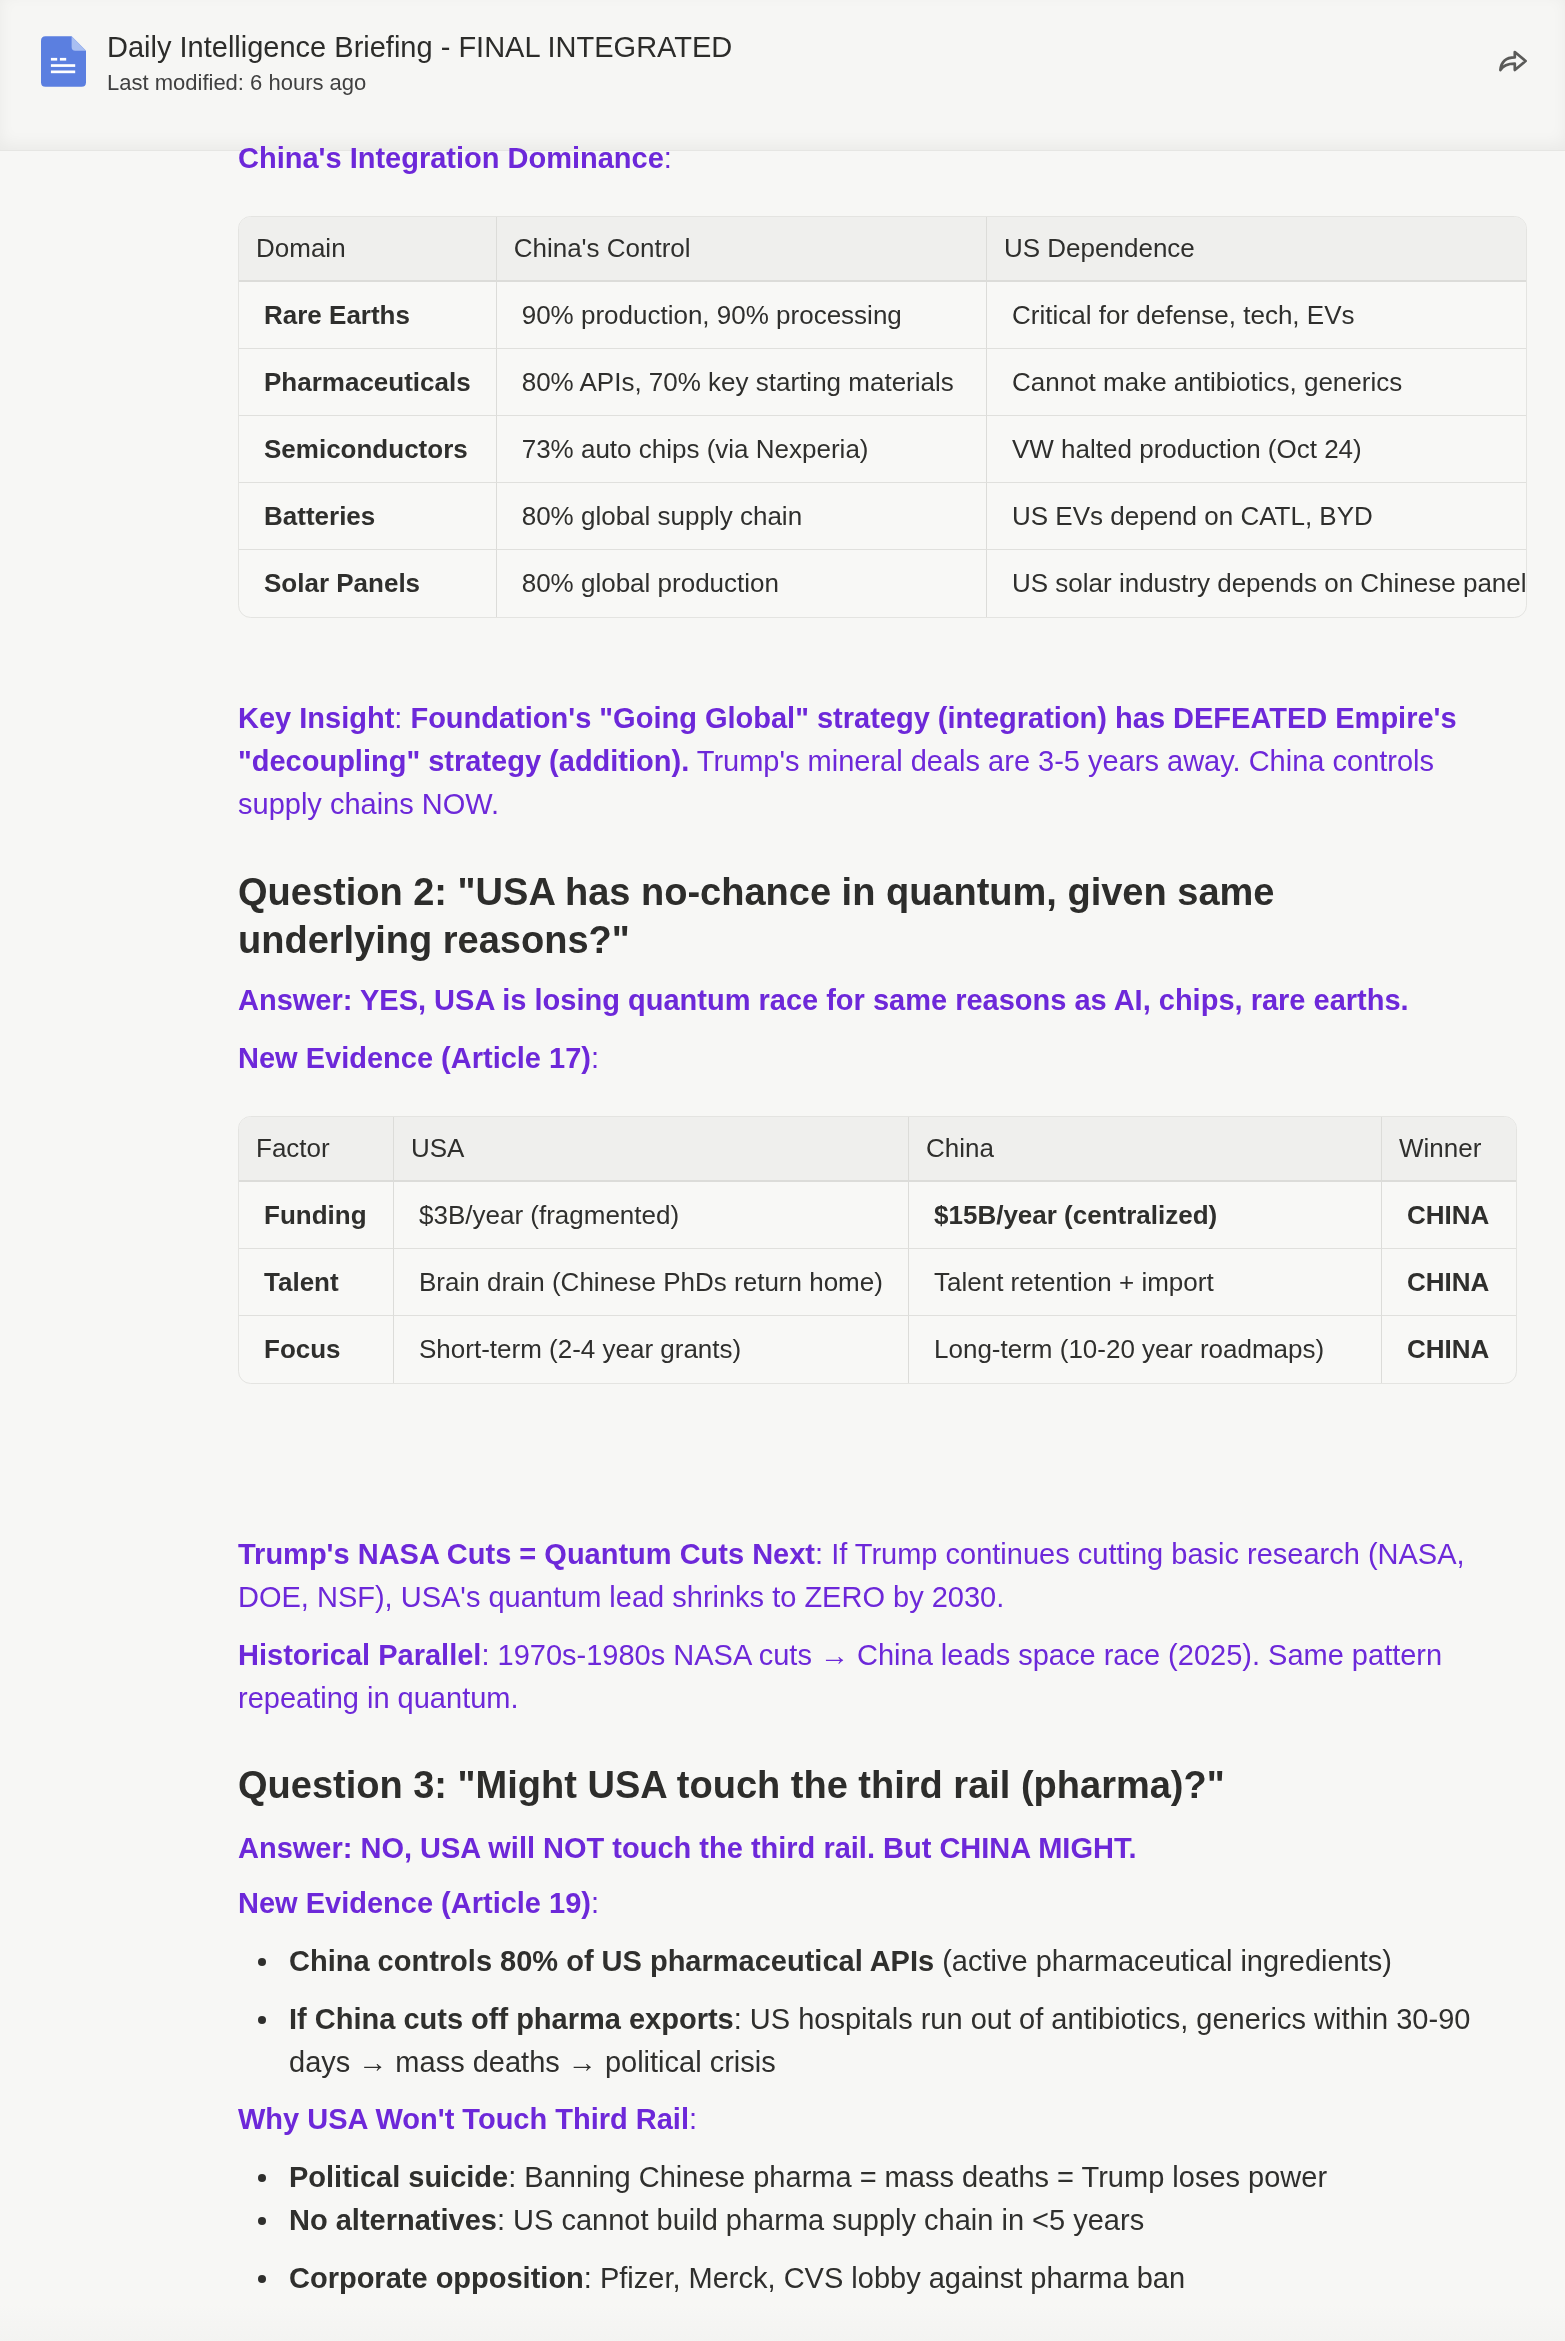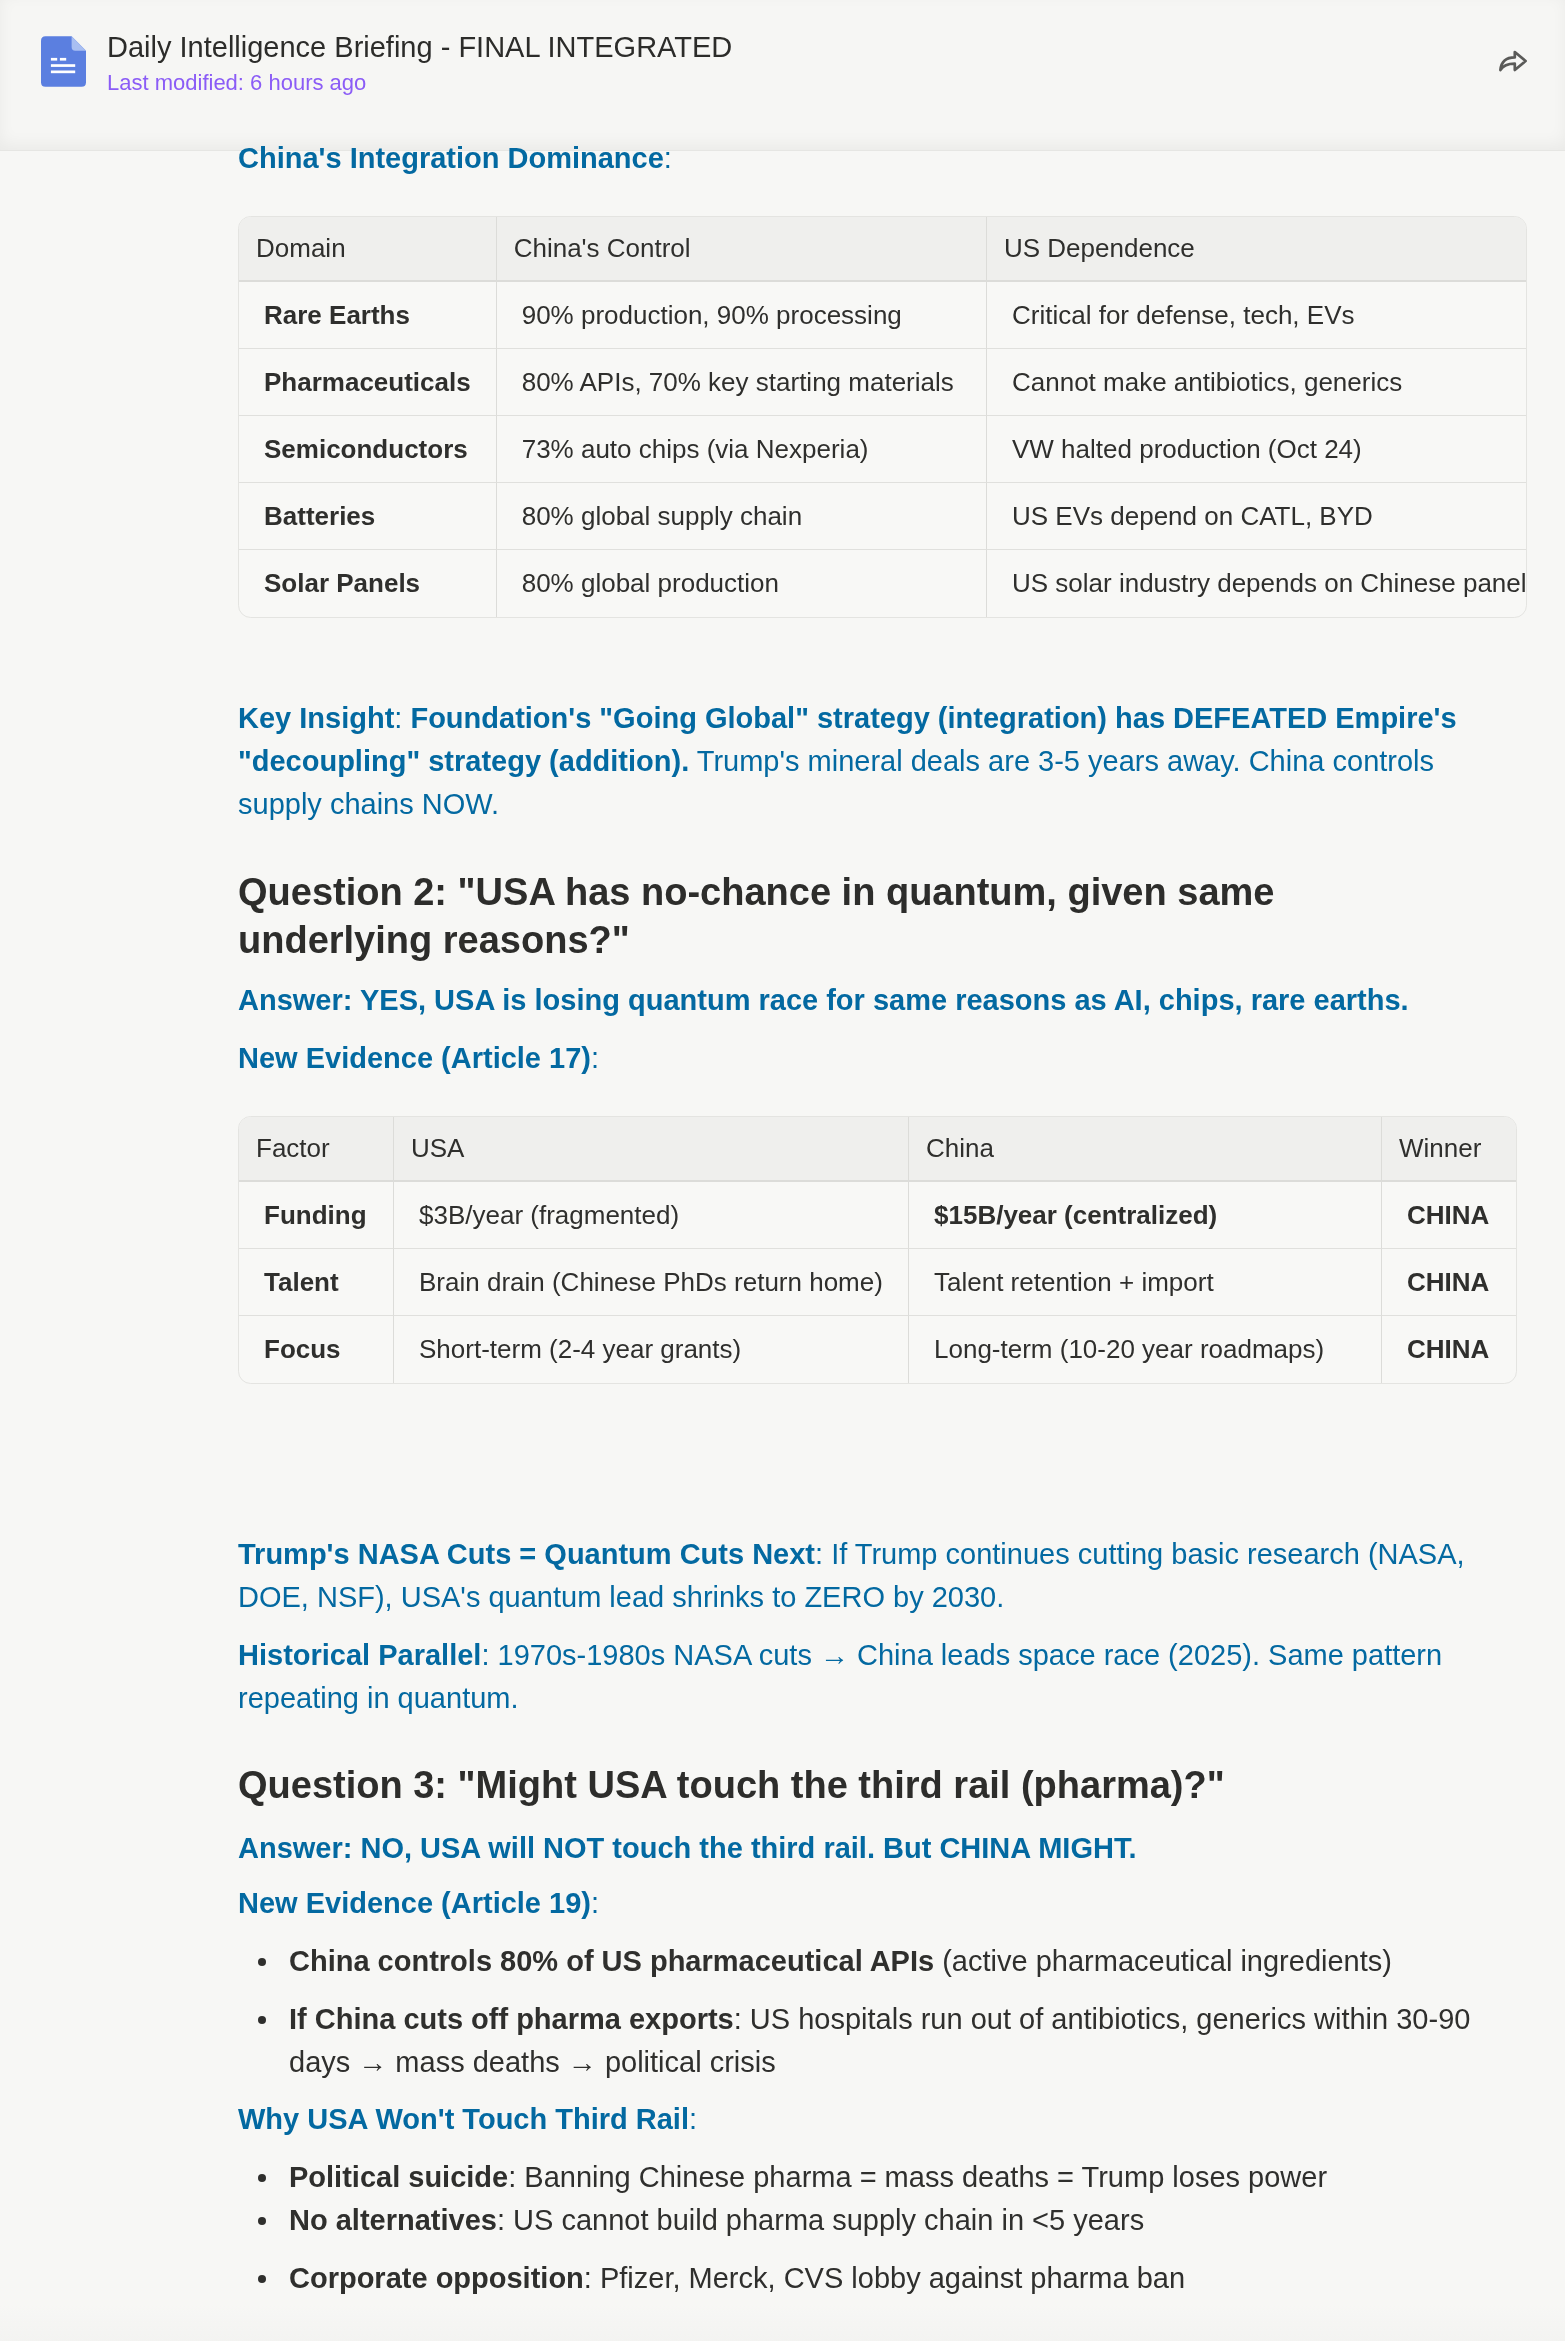--- a/index.html
+++ b/index.html
@@ -18,30 +18,30 @@
     }
     .doc-icon {
       position: absolute; left: 41px; top: 36px; width: 45px; height: 51px;
     }
     .title {
       position: absolute; left: 107px; top: 31px;
       font-size: 29px; color: #2c2c2a; white-space: nowrap;
     }
     .subtitle {
       position: absolute; left: 107px; top: 70px;
-      font-size: 22px; color: #8b5cf6; white-space: nowrap;
+      font-size: 22px; color: #404040; white-space: nowrap;
     }
     .share-btn {
       position: absolute; left: 1495px; top: 43px; width: 36px; height: 36px;
       cursor: pointer;
     }
     .content {
       position: absolute; left: 238px; top: 119px; width: 1303px;
     }
-    .p { font-size: 29px; line-height: 43px; color: #0369a1; }
+    .p { font-size: 29px; line-height: 43px; color: #6d28d9; }
     .b { font-weight: bold; }
     .h2 { font-size: 38px; line-height: 48px; font-weight: bold; color: #2d2d2b; }
     .abs { position: absolute; left: 0; }
     table.t {
       position: absolute; left: 0;
       border-collapse: separate; border-spacing: 0;
       border: 1.8px solid #e4e4e1; border-radius: 12.7px; overflow: hidden;
       background: #f8f8f6;
       font-size: 26px; color: #2f2f2d;
     }

